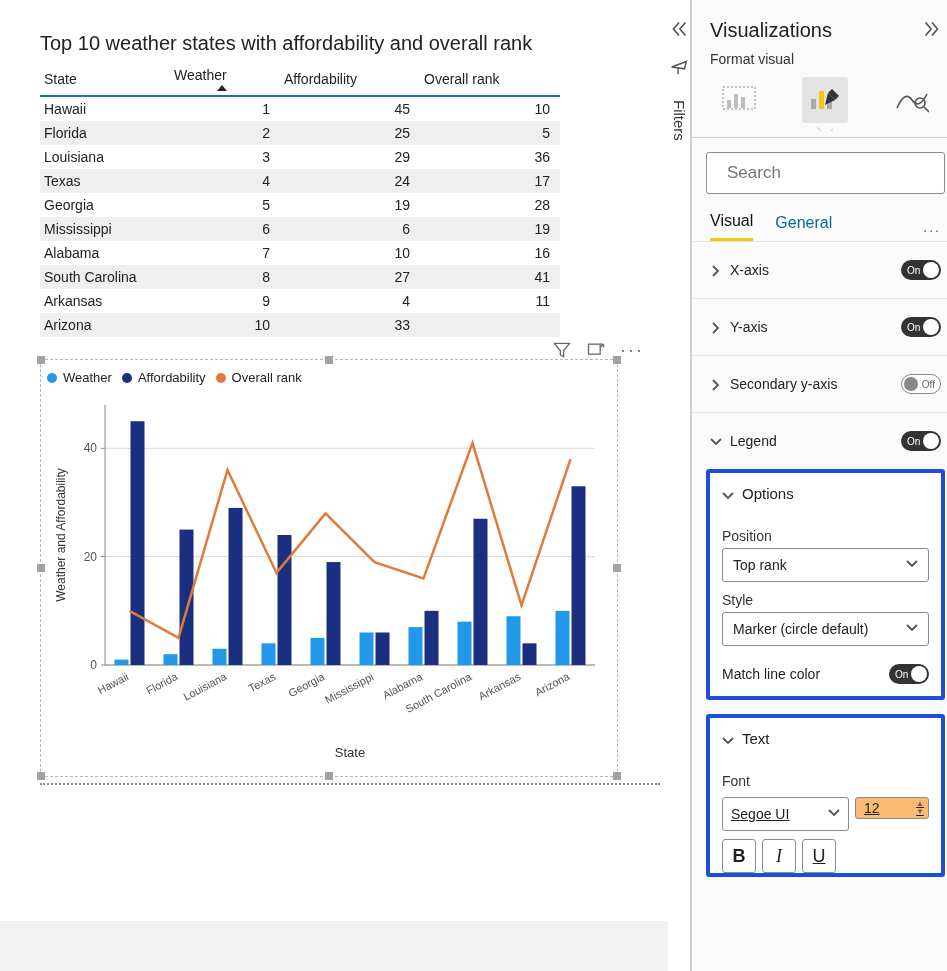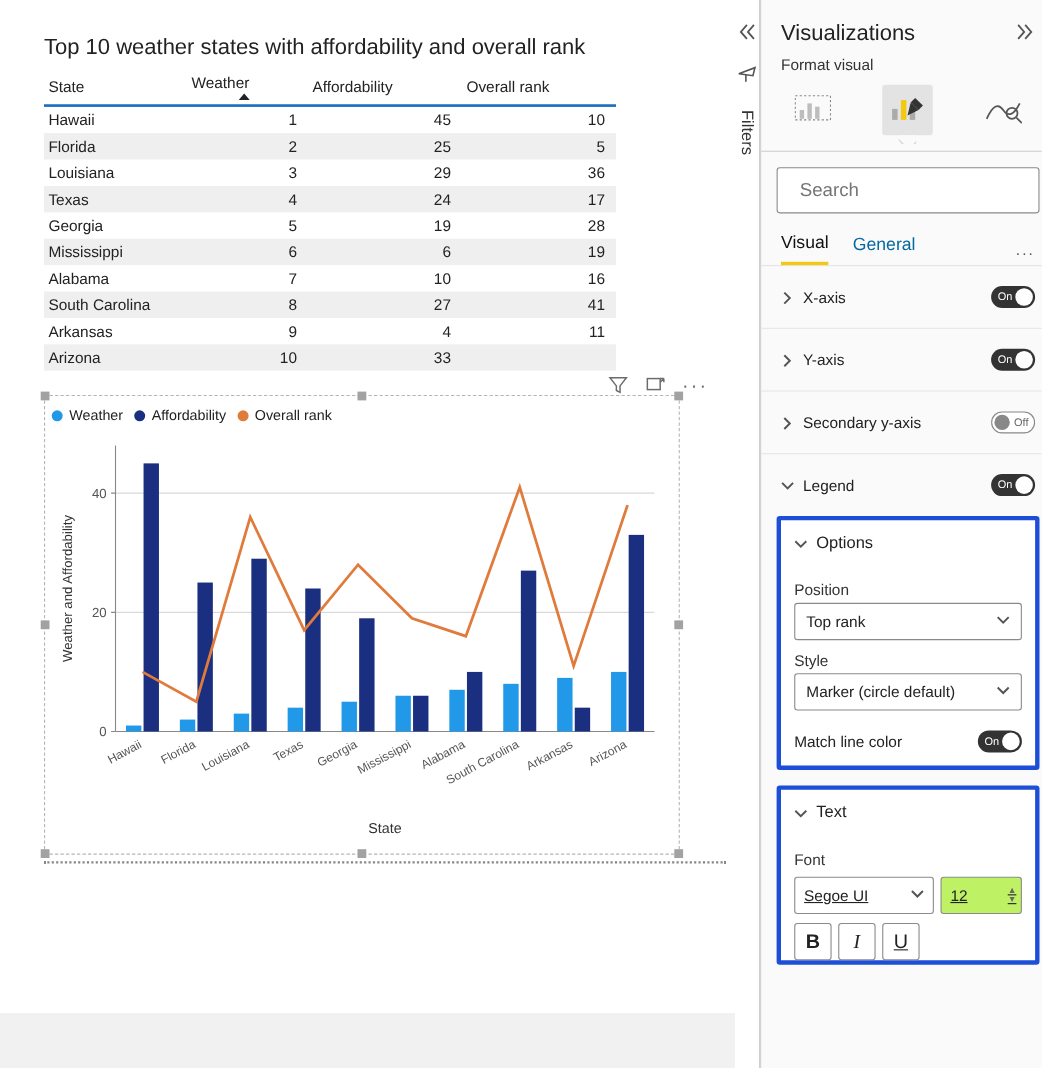--- a/index.html
+++ b/index.html
@@ -314,27 +314,27 @@
     height: 34px;
     border:1px solid #8a8a8a;
     border-radius:3px;
     display:flex; align-items:center; justify-content:space-between;
     padding: 0 8px;
     font-size:14px;
     background:#fff;
   }
   .font-size-box {
     width: 74px;
-    height: 34px;
+    height: 22px;
     border:1px solid #8a8a8a;
     border-radius:3px;
     display:flex; align-items:center;
     padding: 0 4px 0 8px;
     font-size:14px;
-    background:#bef264;
+    background:#fdba74;
     position:relative;
   }
   .spin-btns {
     margin-left:auto;
     display:flex; flex-direction:column;
     gap:0;
   }
   .spin-btns span{
     font-size:8px; line-height:8px; color:#666; cursor:pointer;
   }

